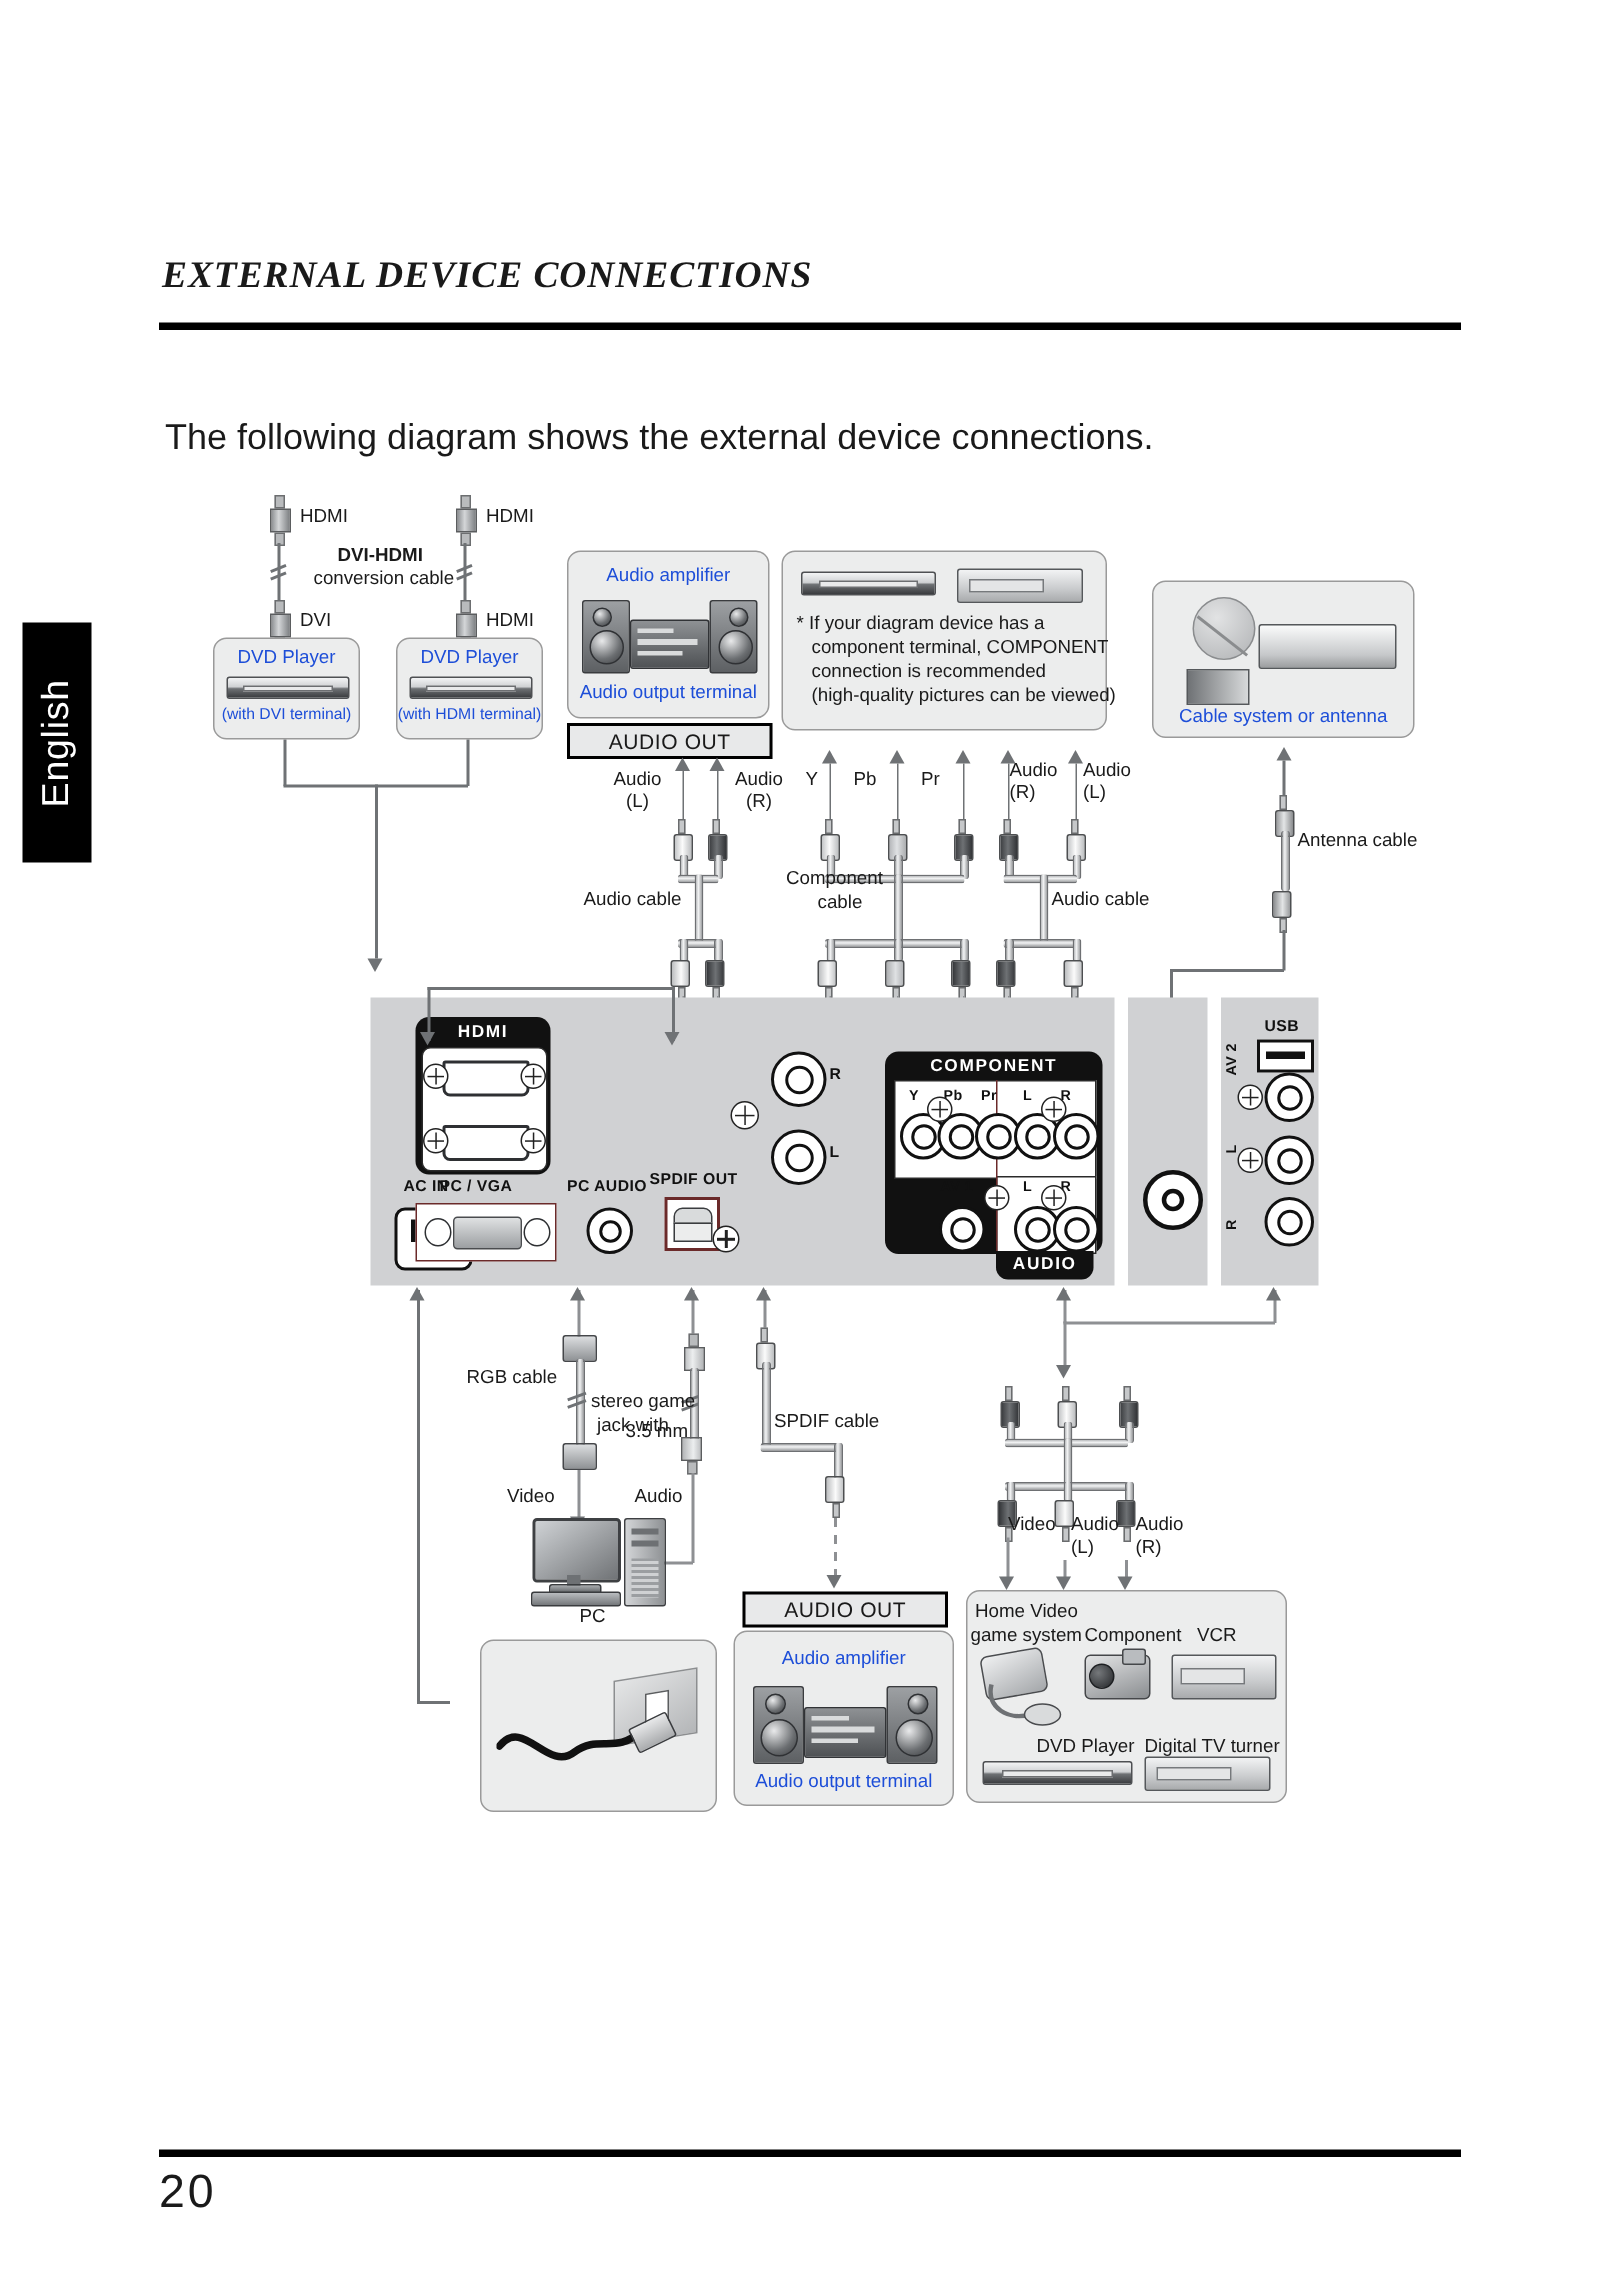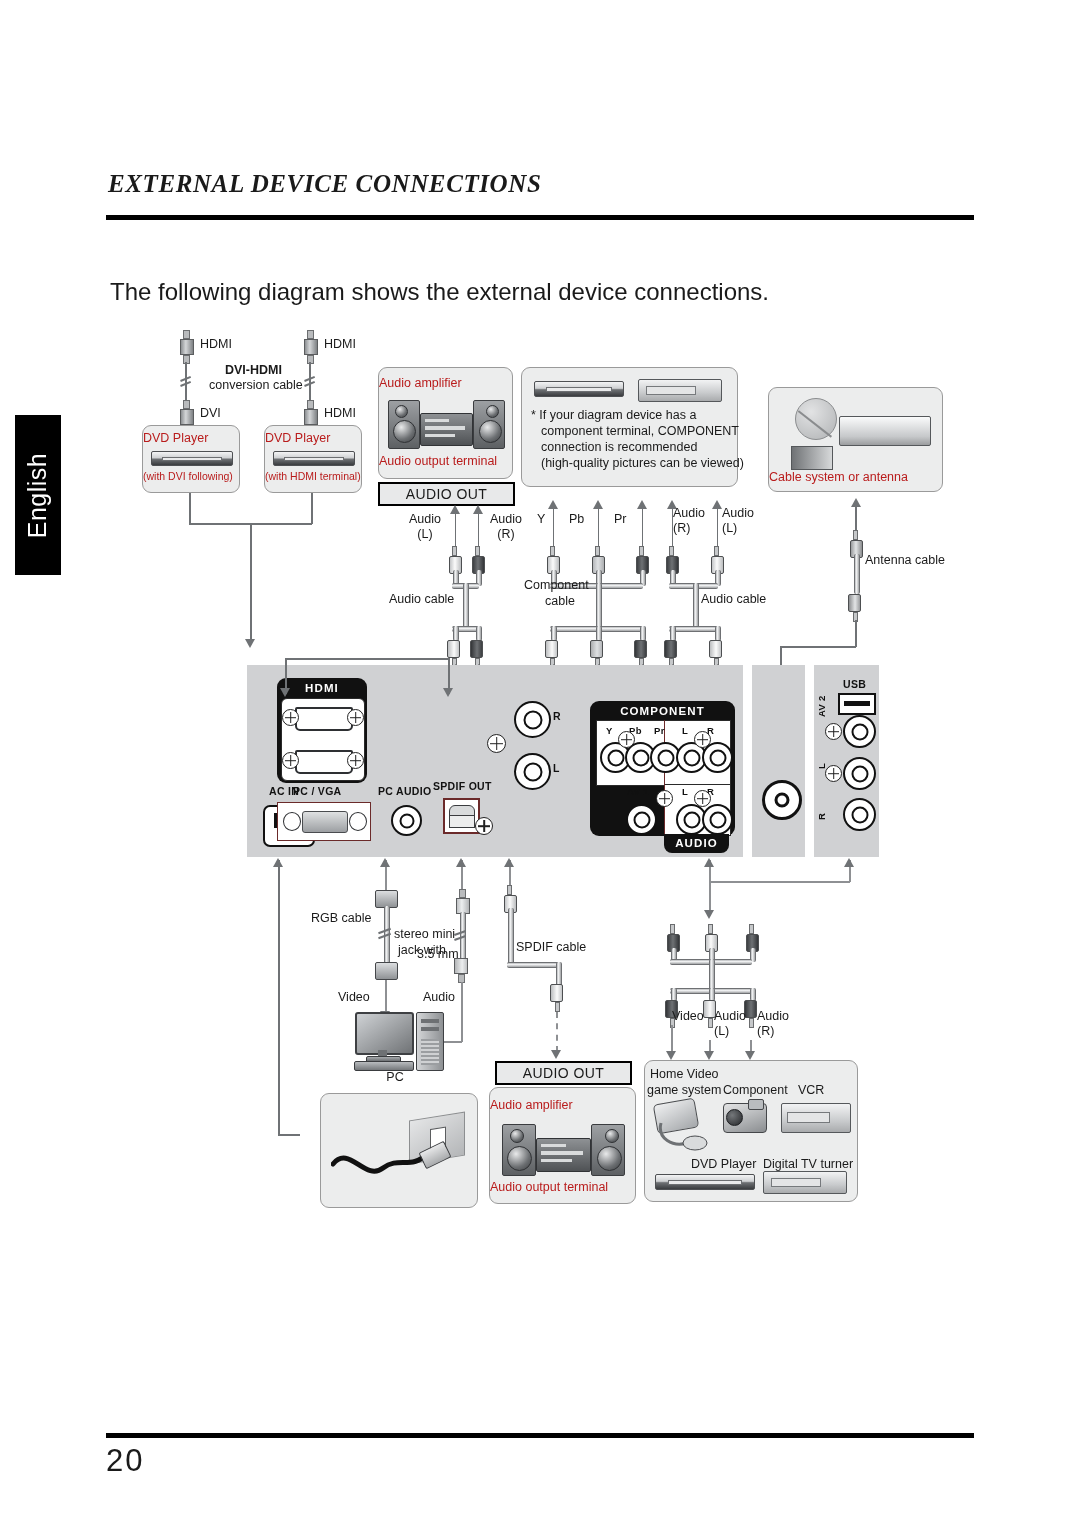--- a/index.html
+++ b/index.html
@@ -14,21 +14,21 @@
   #page-title{left:108px;top:170px;font-family:"Liberation Serif",serif;font-style:italic;font-weight:bold;
               font-size:25px;letter-spacing:.6px;}
   #title-rule{left:106px;top:215px;width:868px;height:5px;background:#000;}
   #intro{left:110px;top:278px;font-size:24px;}
 
   #footer-rule{left:106px;top:1433px;width:868px;height:5px;background:#000;}
   #page-num{left:106px;top:1443px;font-size:31px;letter-spacing:2px;}
 
   
   .devbox{background:#eceded;border:1.4px solid #9a9a9a;border-radius:9px;}
-  .devbox-lbl{position:absolute;width:100%;font-size:12.5px;color:#b91c1c;}
+  .devbox-lbl{position:absolute;width:100%;text-align:center;font-size:12.5px;color:#1d4ed8;}
   .cap{font-size:12.5px;color:#1a1a1a;white-space:nowrap;}
   .cap-c{font-size:12.5px;color:#1a1a1a;text-align:center;white-space:nowrap;}
 
   .hdr-box{background:#e8e9ea;border:2px solid #000;display:flex;align-items:center;justify-content:center;
            font-size:14px;letter-spacing:.4px;}
 
   
   .plug{position:absolute;width:12px;}
   .plug .tip{width:5px;height:7px;background:#b9bbbd;border:1px solid #6c6e70;margin:0 auto;}
   .plug .body{width:12px;height:14px;background:linear-gradient(90deg,#8d9093,#d4d6d8 40%,#7e8184);border:1px solid #5b5d5f;}
@@ -135,21 +135,21 @@
 <div class="abs cap" style="left:200px;top:406px;" data-name="connector-label-dvi">DVI</div>
 
 <div class="abs cap" style="left:225px;top:363px;font-weight:bold;" data-name="conversion-cable-label-line1">DVI-HDMI</div>
 <div class="abs cap" style="left:209px;top:378px;" data-name="conversion-cable-label-line2">conversion cable</div>
 
 <div class="abs devbox" style="left:142px;top:425px;width:96px;height:66px;" data-name="dvd-player-dvi-box">
   <div class="devbox-lbl" style="top:5px;" data-name="dvd-player-dvi-title">DVD Player</div>
   <div class="dvd-art" style="left:8px;top:25px;width:80px;height:13px;" data-name="dvd-player-icon">
       <div class="slit"></div>
     </div>
-  <div class="devbox-lbl" style="top:44px;font-size:10.5px;" data-name="dvd-player-dvi-sublabel">(with DVI following)</div>
+  <div class="devbox-lbl" style="top:44px;font-size:10.5px;" data-name="dvd-player-dvi-sublabel">(with DVI terminal)</div>
 </div>
 
 <div class="plug" style="left:304px;top:330px;" data-name="hdmi-plug-icon-2">
   <div class="tip"></div>
     <div class="body"></div>
     <div class="tip"></div>
 </div>
 <div class="abs cap" style="left:324px;top:337px;" data-name="connector-label-hdmi-2">HDMI</div>
 <div class="wv" style="left:309.2px;top:362px;height:40px;" data-name="hdmi-cable-wire"></div>
 <div class="wh" style="left:304px;top:378px;width:11px;transform:rotate(-22deg);" data-name="cable-break-mark-3"></div>
@@ -519,21 +519,21 @@
     <div class="body lt"></div>
 </div>
 <div class="vt" style="left:459.5px;top:912px;height:50px;" data-name="mini-jack-cable-body"></div>
 <div class="wh" style="left:454px;top:932px;width:12px;transform:rotate(-20deg);" data-name="mini-break-1"></div>
 <div class="wh" style="left:454px;top:937px;width:12px;transform:rotate(-20deg);" data-name="mini-break-2"></div>
 <div class="plug" style="left:456px;top:958px;transform:rotate(180deg);" data-name="mini-jack-plug-bottom-icon">
   <div class="tip"></div>
     <div class="body lt"></div>
 </div>
 <div class="abs cap" style="left:405px;top:947px;margin-left:12px;" data-name="stereo-mini-line1">3.5 mm</div>
-<div class="abs cap" style="left:394px;top:927px;" data-name="stereo-mini-line2">stereo mini</div>
+<div class="abs cap" style="left:394px;top:927px;" data-name="stereo-mini-line2">stereo game</div>
 <div class="abs cap" style="left:398px;top:943px;" data-name="stereo-mini-line3">jack with</div>
 <div class="wv lt" style="left:461px;top:982px;height:60px;" data-name="mini-jack-to-pc-wire"></div>
 <div class="wh lt" style="left:428px;top:1041px;width:34px;" data-name="mini-jack-to-pc-h"></div>
 <div class="abs" style="left:419px;top:1036px;width:0;height:0;border-top:5.5px solid transparent;border-bottom:5.5px solid transparent;border-right:9px solid #8e9093;" data-name="mini-jack-pc-arrow"></div>
 <div class="abs cap" style="left:423px;top:990px;" data-name="pc-audio-cable-label">Audio</div>
 
 <div class="monitor" data-name="pc-monitor-icon">
   <div class="mon-screen" style="left:355px;top:1012px;width:55px;height:39px;"></div>
   <div class="mon-stand" style="left:378px;top:1050px;width:9px;height:8px;"></div>
   <div class="mon-base" style="left:366px;top:1056px;width:33px;height:5px;"></div>

